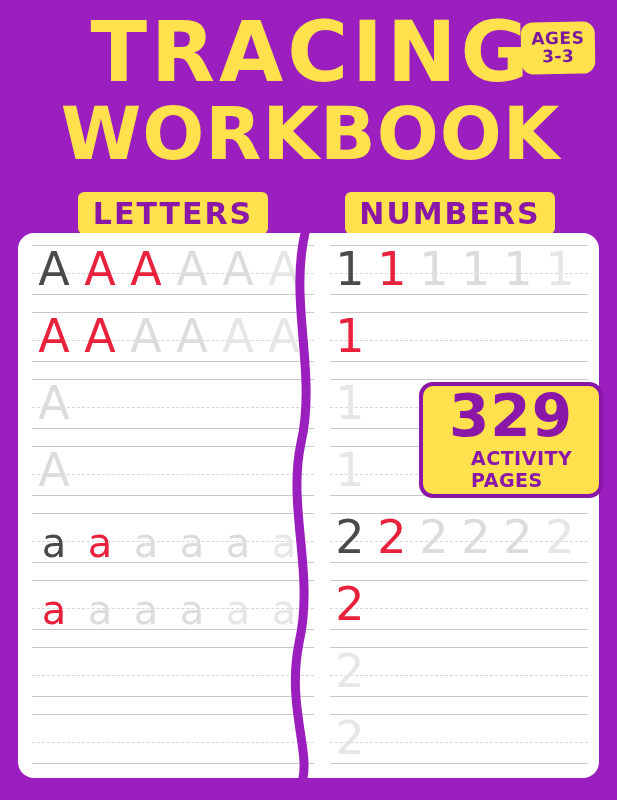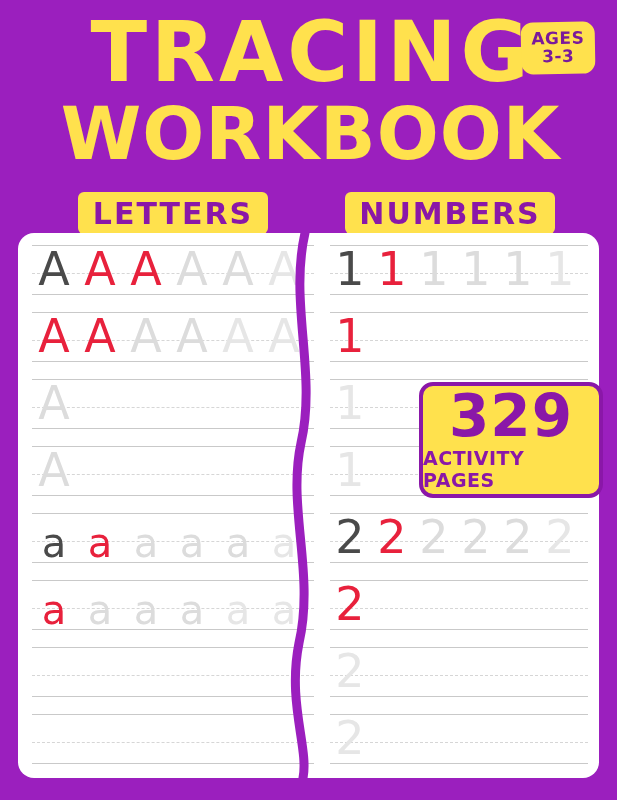--- a/index.html
+++ b/index.html
@@ -186,20 +186,21 @@
     font-size: 58px;
     line-height: 0.95;
     letter-spacing: 1px;
   }
   .badge-175 .sub {
     font-family: "DejaVu Sans", sans-serif;
     font-weight: bold;
     font-size: 19px;
     letter-spacing: 0.5px;
     padding-top: 2px;
+    margin-left: 48px;
   }
 </style>
 </head>
 <body>
 
 <div class="cover">
 
   <div class="title-block">
     <div class="title-line1">TRACING</div>
     <div class="title-line2">WORKBOOK</div>

